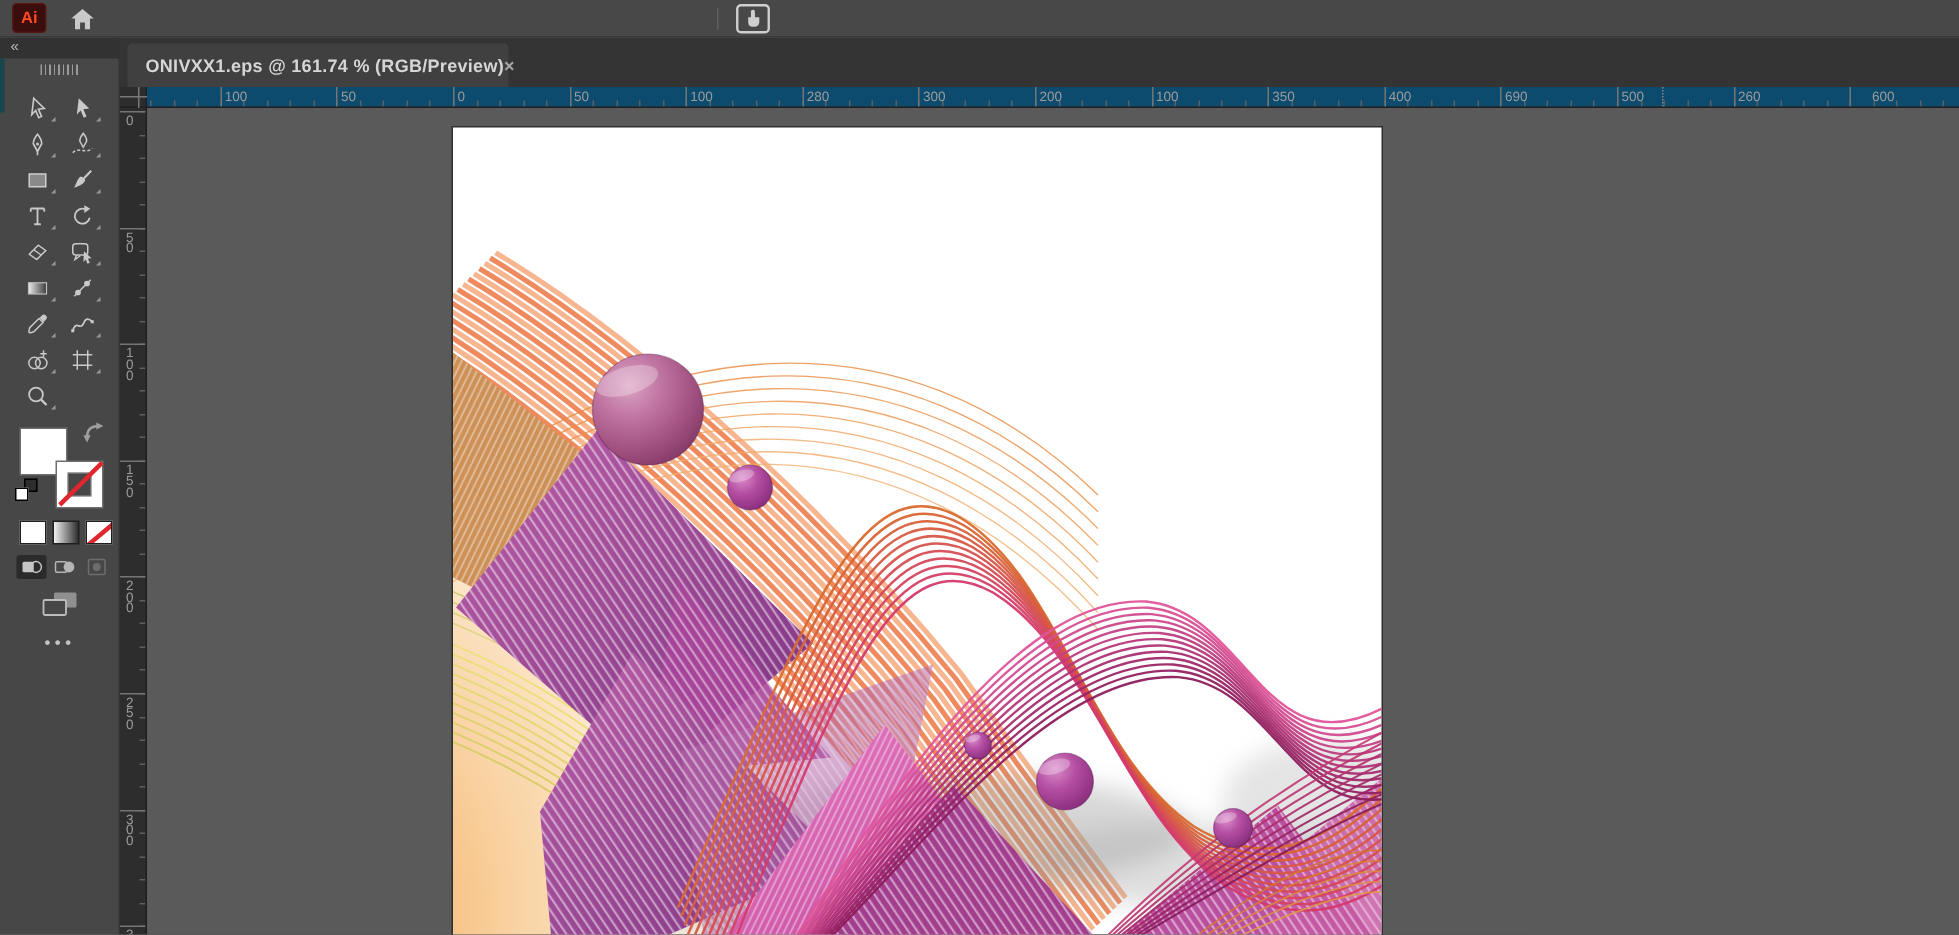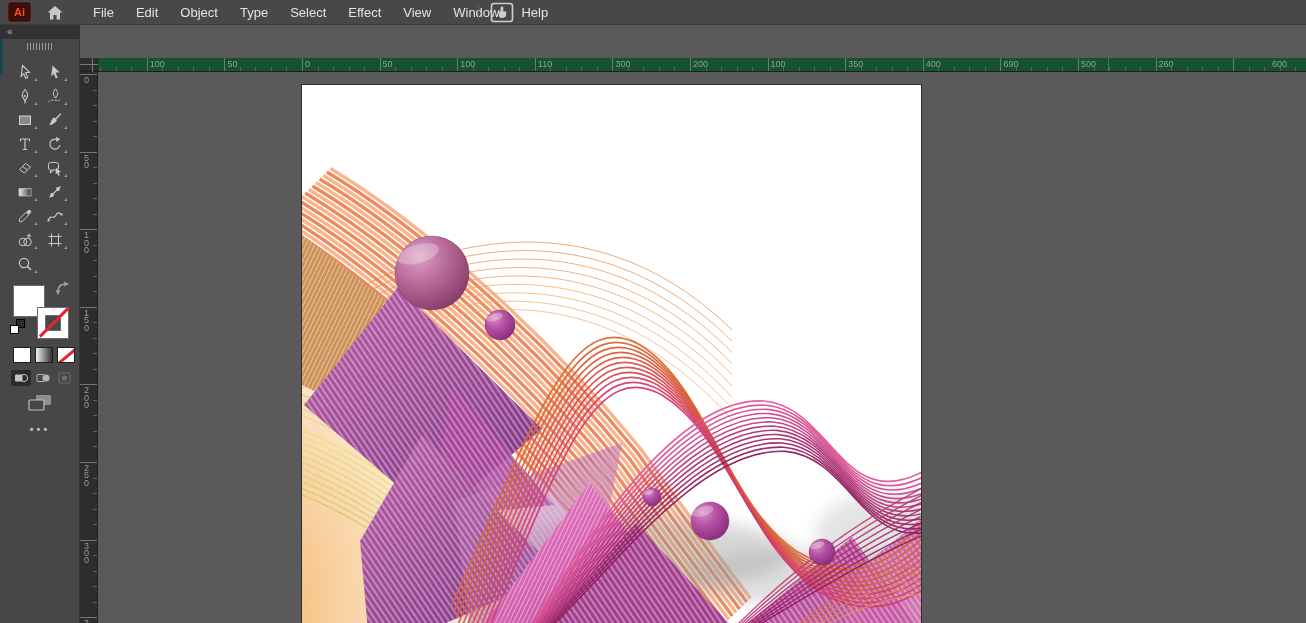--- a/index.html
+++ b/index.html
@@ -60,21 +60,21 @@
   .mode-active { background:#2b2b2b; border-radius:2px; }
   .screen-mode { position:absolute; left:26px; top:369px; width:28px; height:18px; }
   .more-dots { position:absolute; left:0; top:398px; width:80px; text-align:center;
     color:#c2c2c2; font-size:11px; letter-spacing:3px; font-weight:bold; }
 
   
   .corner { position:absolute; left:80px; top:58px; width:18px; height:14px; background:#2d2d2d;
     border-bottom:1px solid #1f1f1f; border-right:1px solid #1f1f1f; z-index:15; }
   .corner .cv { position:absolute; left:12px; top:0; width:1px; height:14px; background:#7a7a7a; }
   .corner .ch { position:absolute; left:0; top:6px; width:18px; height:1px; background:#7a7a7a; }
-  .hruler { position:absolute; left:98px; top:58px; width:1208px; height:14px; background:#14532d;
+  .hruler { position:absolute; left:98px; top:58px; width:1208px; height:14px; background:#0c4a6e;
     border-bottom:1px solid #1f1f1f; overflow:hidden; z-index:15; }
   .vruler { position:absolute; left:80px; top:72px; width:18px; height:551px; background:#2d2d2d;
     border-right:1px solid #1f1f1f; overflow:hidden; z-index:15; }
   .htick-minor { position:absolute; bottom:0; width:1px; height:4px; background:#5f5f5f; }
   .htick-major { position:absolute; top:0; width:1px; height:13px; background:#757575; }
   .hlabel { position:absolute; top:1px; font-size:9px; color:#9c9c9c; }
   .vtick-minor { position:absolute; left:13px; width:4px; height:1px; background:#5f5f5f; }
   .vtick-major { position:absolute; left:0; width:17px; height:1px; background:#757575; }
   .vdigit { position:absolute; left:4px; font-size:9px; line-height:7px; color:#9c9c9c; }
   .cursor-marker { position:absolute; left:1010px; top:0; height:13px; width:0; border-left:1px dotted #8a8a8a; }
@@ -90,41 +90,36 @@
 
 <div class="app">
 
   <div class="menubar">
     <div class="ai-logo">Ai</div>
     <div class="home-btn">
       <svg width="18" height="18" viewBox="0 0 18 18">
         <path d="M9 2 L16.5 8.4 H14 V15.5 H10.6 V11 H7.4 V15.5 H4 V8.4 H1.5 Z" fill="#c9c9c9"></path>
       </svg>
     </div>
-    <div class="menu-items" id="menubar-items">
-        <span class="menu-item">File</span>
-        <span class="menu-item">Edit</span>
-        <span class="menu-item">Object</span>
-        <span class="menu-item">Type</span>
-        <span class="menu-item">Select</span>
-        <span class="menu-item">Effect</span>
-        <span class="menu-item">View</span>
-        <span class="menu-item">Window</span>
-        <span class="menu-item">Help</span>
-      </div>
     <div class="mb-sep"></div>
     <div class="touch-btn">
       <svg width="24" height="21" viewBox="0 0 24 21">
         <rect x="1.5" y="1.5" width="21" height="18" rx="2.5" fill="none" stroke="#cfcfcf" stroke-width="1.6"></rect>
         <rect x="10.6" y="4.5" width="2.7" height="6.5" rx="1.35" fill="#cfcfcf"></rect>
         <path d="M8.8 9.5 h7.4 v2.8 c0 2.2-1.3 3.6-3.5 3.6 h-1 c-1.9 0-2.9-1.1-2.9-3 Z" fill="#cfcfcf"></path>
       </svg>
     </div>
   </div>
 
+  <div class="tabbar">
+    <div class="tab">
+      <span class="tab-title">ONIVXX1.eps @ 161.74 % (RGB/Preview)</span>
+      <span class="tab-close">×</span>
+    </div>
+  </div>
 
   <div class="sidebar">
     <div class="sb-strip">«</div>
     <div class="teal-sliver"></div>
     <div class="drag-dots"></div>
     <div class="tools" id="tools-grid">
         <div class="tool">
           <svg width="16" height="16" viewBox="0 0 16 16">
             <path d="M5.5 1.5 L12.5 8.3 L8.6 8.8 L10.7 13.6 L8.8 14.5 L6.8 9.7 L4.2 12.4 Z" fill="none" stroke="#c9c9c9" stroke-width="1.1"></path>
           </svg>
@@ -368,39 +363,39 @@
       <div class="hlabel" style="left: 51.8px;">100</div>
       <div class="htick-major" style="left: 126.4px;"></div>
       <div class="hlabel" style="left: 129.4px;">50</div>
       <div class="htick-major" style="left: 204px;"></div>
       <div class="hlabel" style="left: 207px;">0</div>
       <div class="htick-major" style="left: 281.6px;"></div>
       <div class="hlabel" style="left: 284.6px;">50</div>
       <div class="htick-major" style="left: 359.2px;"></div>
       <div class="hlabel" style="left: 362.2px;">100</div>
       <div class="htick-major" style="left: 436.8px;"></div>
-      <div class="hlabel" style="left: 439.8px;">110</div>
+      <div class="hlabel" style="left: 439.8px;">280</div>
       <div class="htick-major" style="left: 514.4px;"></div>
       <div class="hlabel" style="left: 517.4px;">300</div>
       <div class="htick-major" style="left: 592px;"></div>
       <div class="hlabel" style="left: 595px;">200</div>
       <div class="htick-major" style="left: 669.6px;"></div>
       <div class="hlabel" style="left: 672.6px;">100</div>
       <div class="htick-major" style="left: 747.2px;"></div>
       <div class="hlabel" style="left: 750.2px;">350</div>
       <div class="htick-major" style="left: 824.8px;"></div>
       <div class="hlabel" style="left: 827.8px;">400</div>
       <div class="htick-major" style="left: 902.4px;"></div>
       <div class="hlabel" style="left: 905.4px;">690</div>
       <div class="htick-major" style="left: 980px;"></div>
       <div class="hlabel" style="left: 983px;">500</div>
       <div class="htick-major" style="left: 1057.6px;"></div>
       <div class="hlabel" style="left: 1060.6px;">260</div>
       <div class="htick-major" style="left: 1135.2px;"></div>
-      <div class="hlabel" style="left: 1150px; margin-left: 24px;">600</div>
+      <div class="hlabel" style="left: 1150px;">600</div>
       <div class="cursor-marker"></div>
     </div>
   <div class="vruler" id="vruler">
       <div class="vtick-minor" style="top: 2px;"></div>
       <div class="vtick-minor" style="top: 17.52px;"></div>
       <div class="vtick-minor" style="top: 33.04px;"></div>
       <div class="vtick-minor" style="top: 48.56px;"></div>
       <div class="vtick-minor" style="top: 64.08px;"></div>
       <div class="vtick-minor" style="top: 79.6px;"></div>
       <div class="vtick-minor" style="top: 95.12px;"></div>

